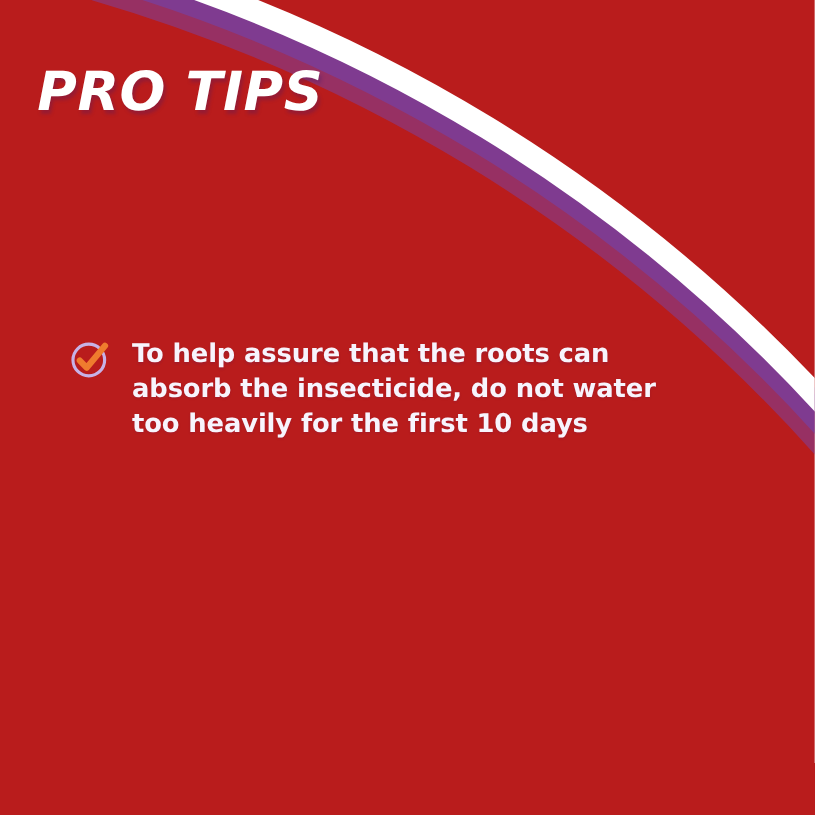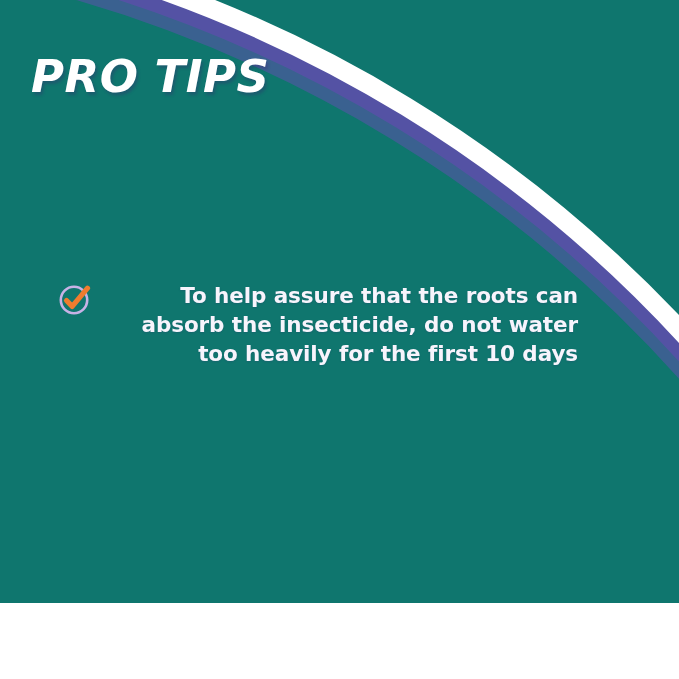--- a/index.html
+++ b/index.html
@@ -3,23 +3,23 @@
 <meta charset="utf-8">
 <style>
   html, body {
     margin: 0;
     padding: 0;
     background: #ffffff;
   }
   #canvas {
     position: relative;
     width: 679px;
-    height: 603px;
+    height: 679px;
     overflow: hidden;
-    background: #0f766e;
+    background: #b91c1c;
     font-family: "Liberation Sans", sans-serif;
     -webkit-font-smoothing: antialiased;
   }
   #swoosh-layer {
     position: absolute;
     inset: 0;
     width: 679px;
     height: 679px;
     pointer-events: none;
   }
@@ -38,21 +38,20 @@
     text-shadow: 2px 3px 3px rgba(60, 25, 110, 0.28);
     white-space: nowrap;
   }
   #tip-row {
     position: absolute;
     left: 58px;
     top: 281px;
     width: 520px;
     display: flex;
     align-items: flex-start;
-    text-align: right;
   }
   .tip-icon {
     flex: 0 0 auto;
     width: 34px;
     height: 34px;
     margin-top: 1px;
     margin-right: 18px;
     display: block;
   }
   .tip-text {

